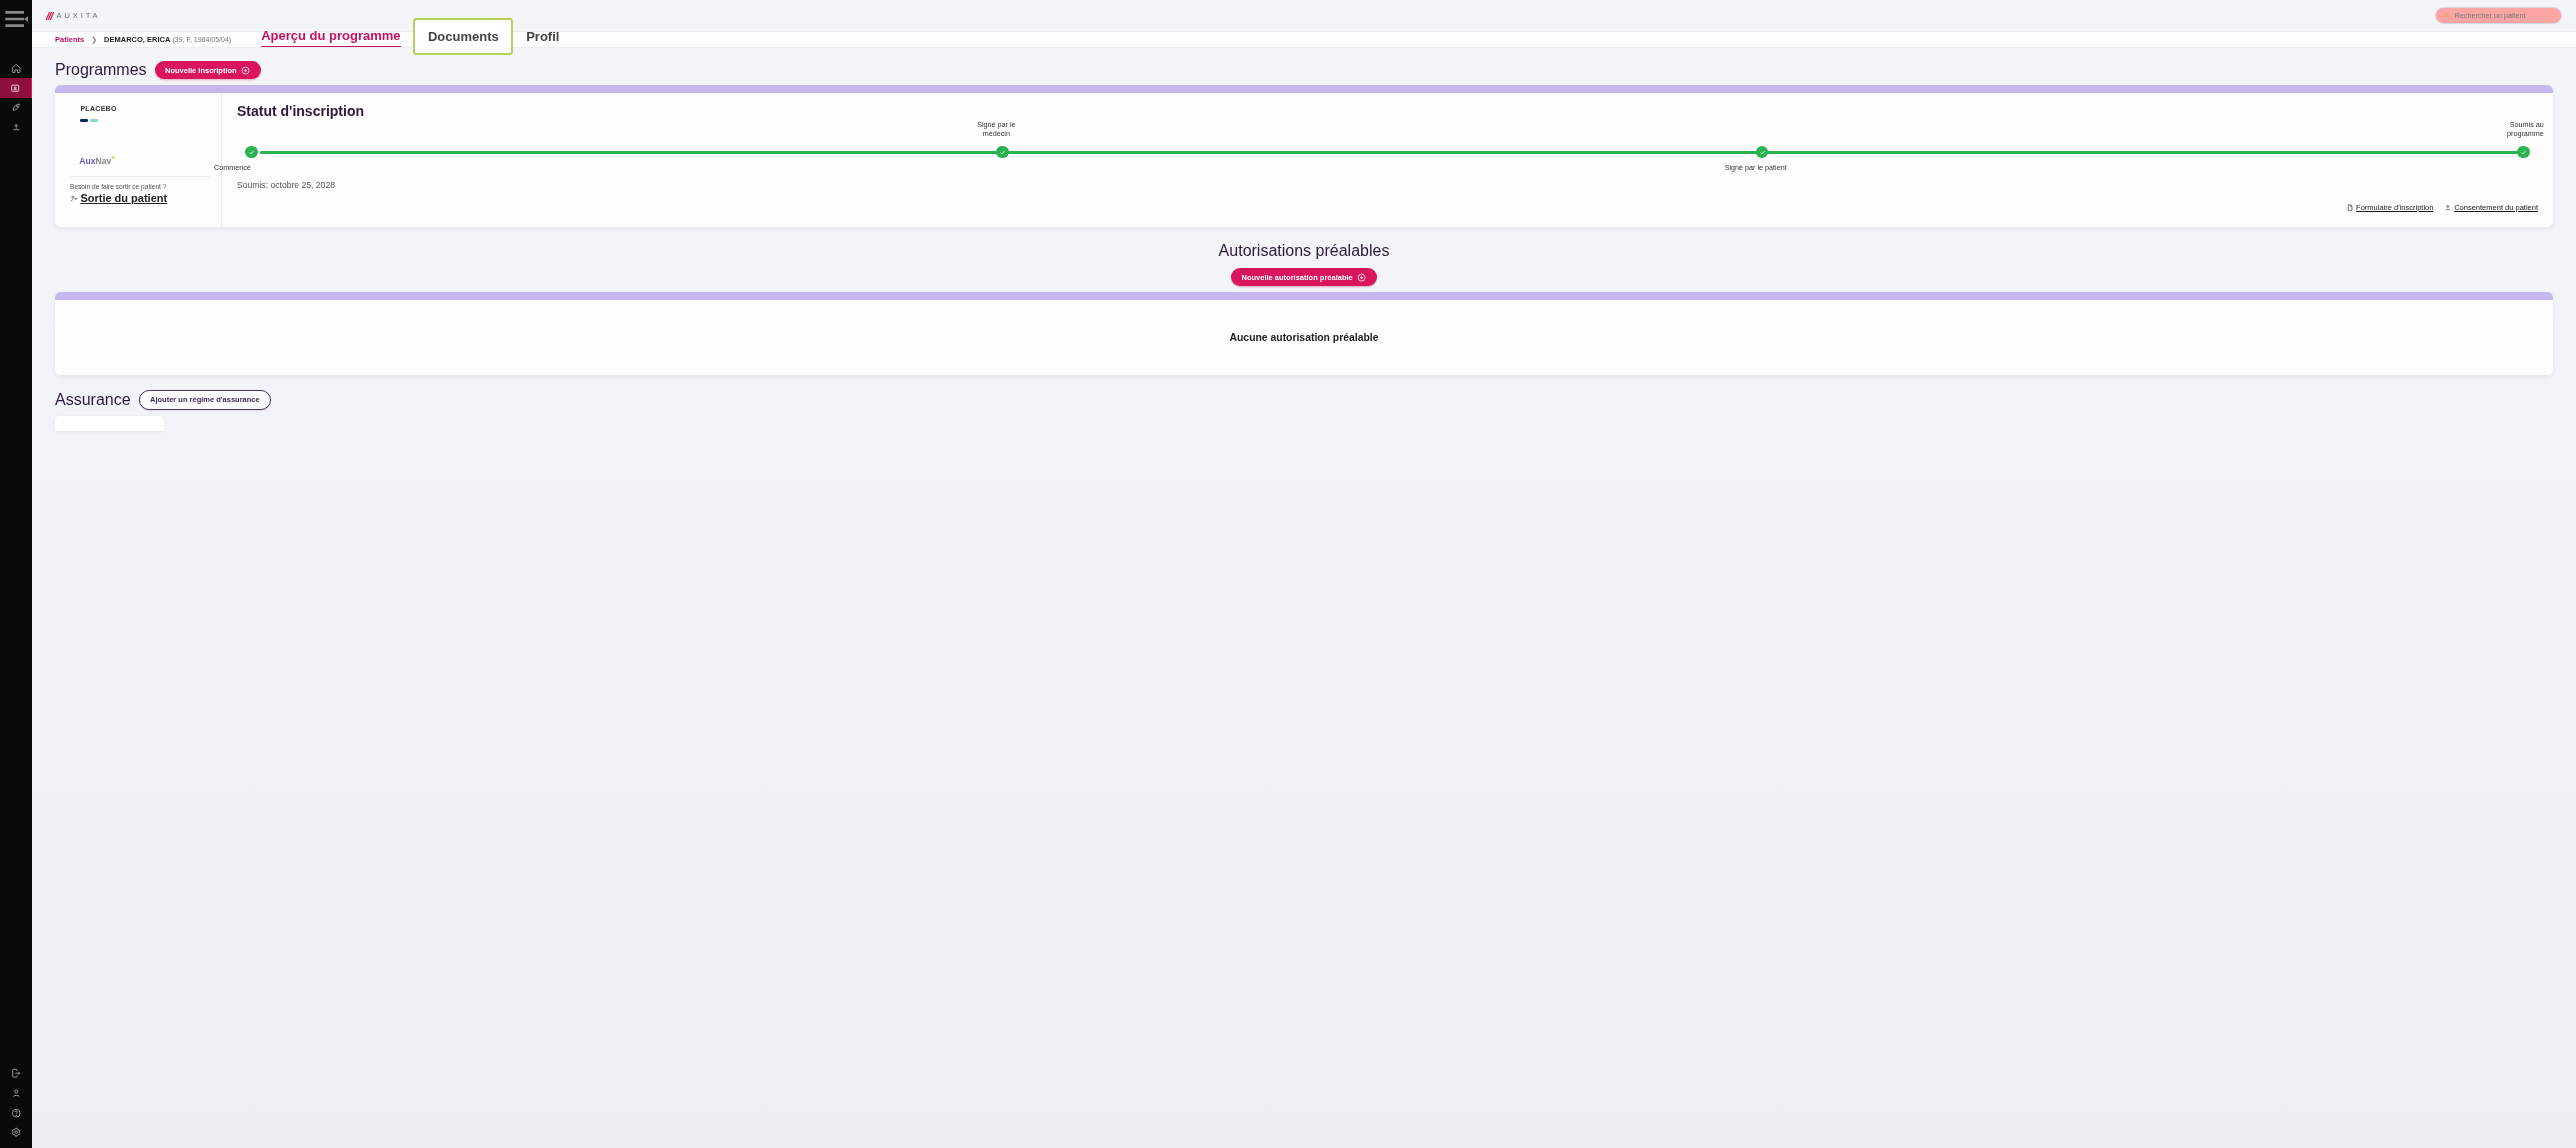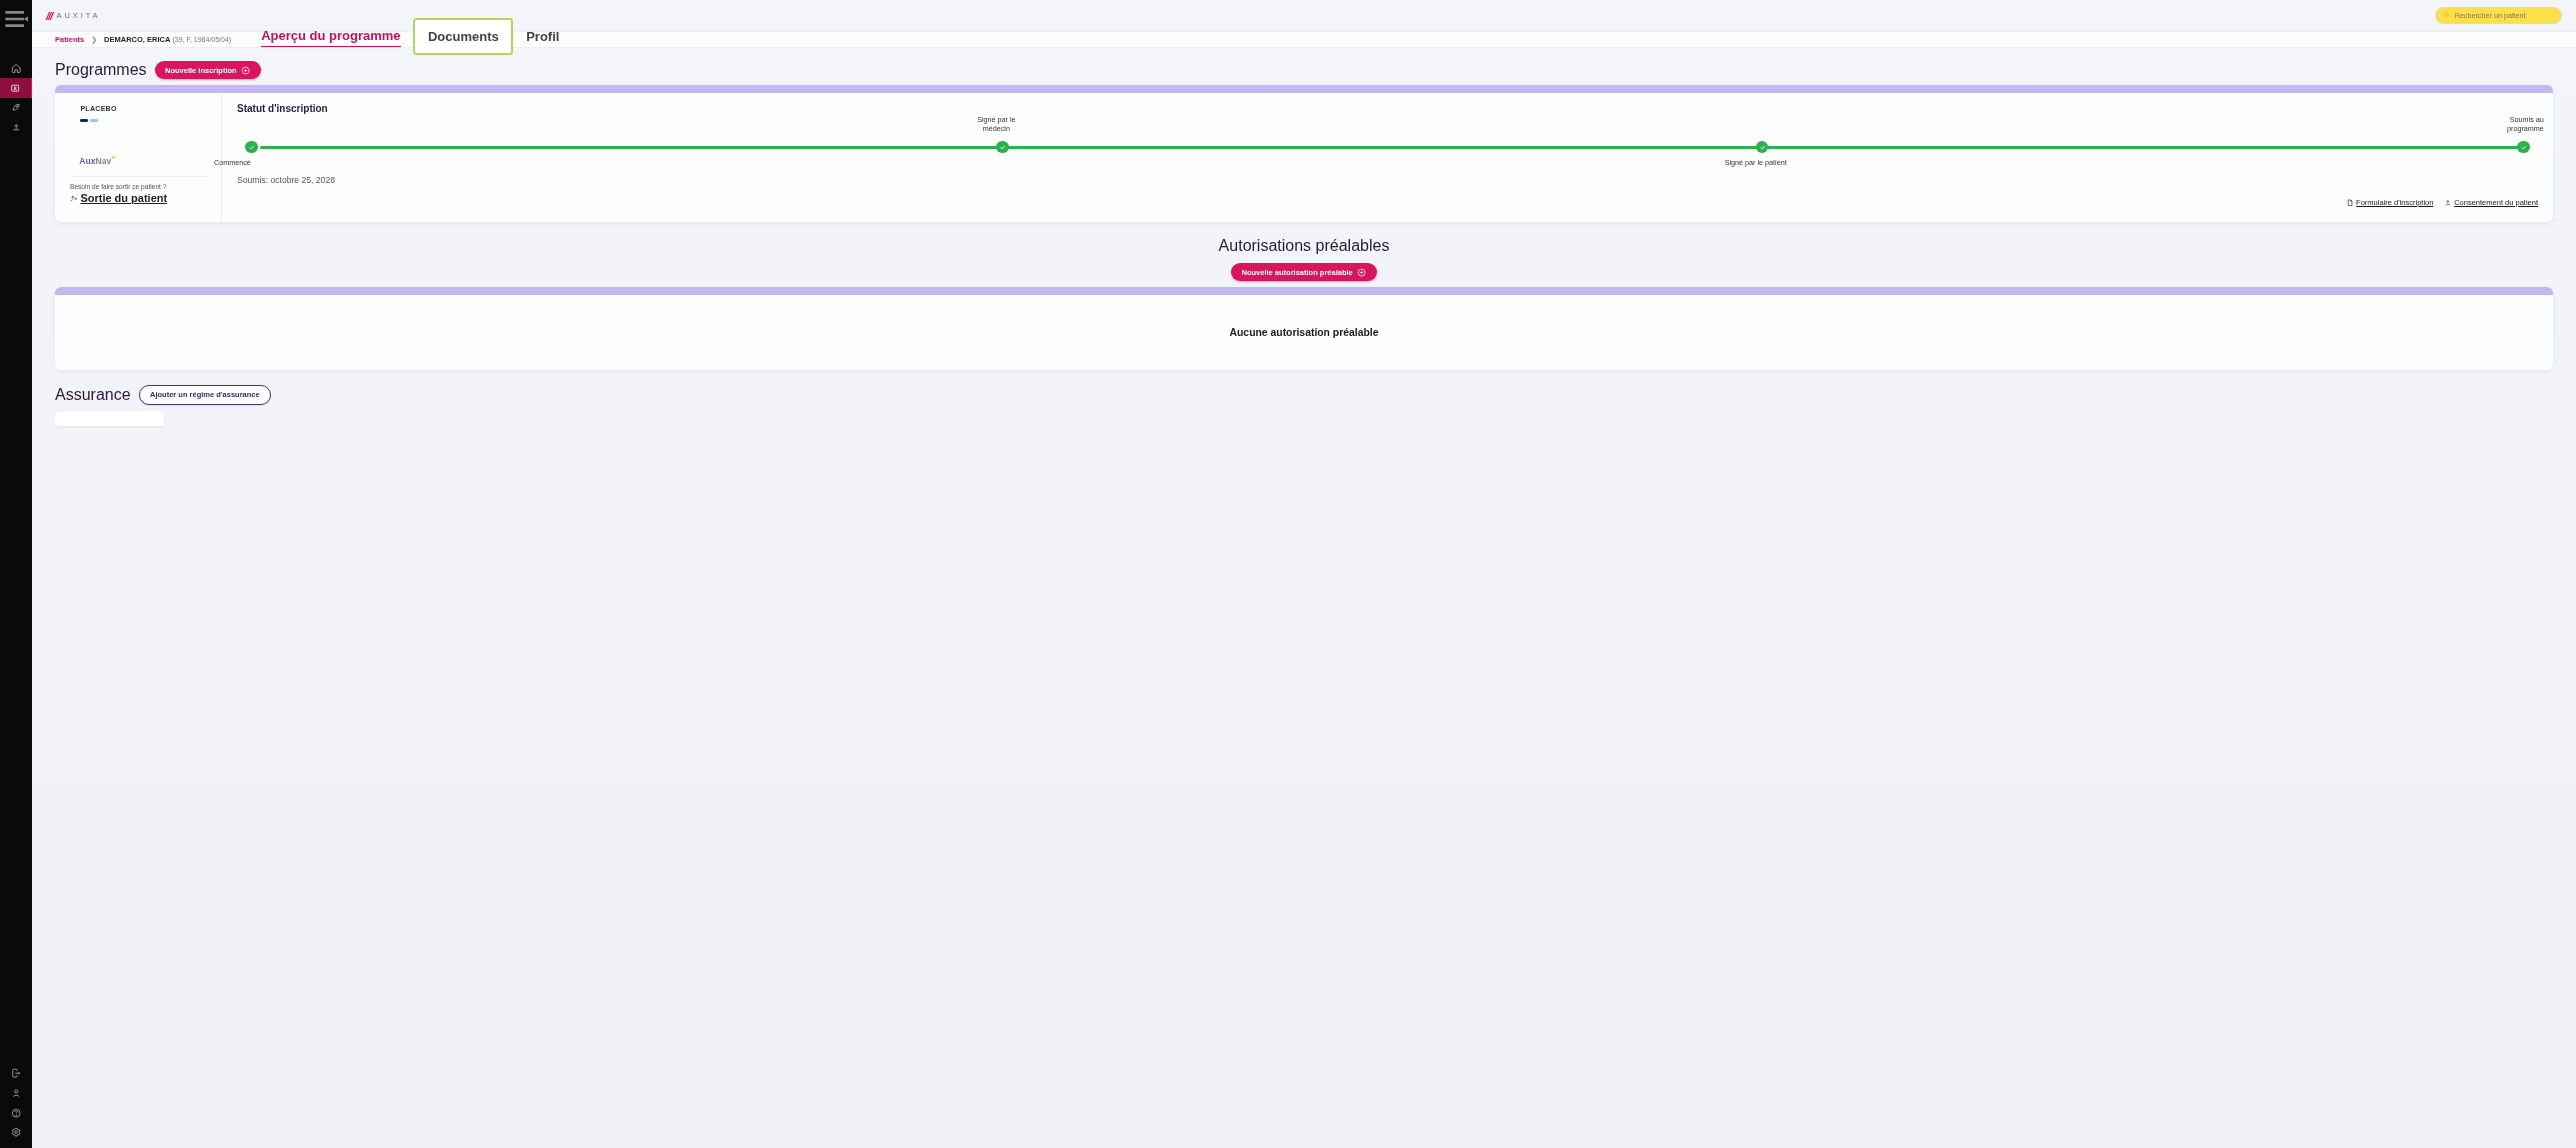--- a/index.html
+++ b/index.html
@@ -52,21 +52,21 @@
   position: absolute; top: 0; left: 0; right: 0;
   background: transparent;
 }
 .logo { display:flex; align-items:center; gap:4.6px; color:#6a6e78; font-size:7.5px; letter-spacing:2.9px; font-weight:400;}
 .logo-mark { color:#d62452; font-size:11.5px; font-style:italic; font-weight:bold; letter-spacing:-1.2px;}
 .topbar-right { margin-left:auto; }
 .search-pill {
   width: 127px; height: 17.3px;
   border: 0.6px solid #d7d8e0;
   border-radius: 575px;
-  background: #fde047;
+  background: #fca5a5;
   display:flex; align-items:center;
   padding: 0 7px; gap:4.6px;
 }
 .search-pill input {
   border:none; outline:none; background:transparent; width:100%;
   font-size:7.2px; color:#666;
 }
 .search-icon { color:#f0a21f; width:8px; height:8px; }
 
 
@@ -143,21 +143,21 @@
 .placebo-bars span{ display:inline-block; height:3.5px; border-radius:1.2px; }
 .placebo-bars .a{ width:8px; background:#0b2b5f; margin-right:1.2px;}
 .placebo-bars .b{ width:8px; background:#8fd4c5;}
 .auxnav { margin-top:30px; font-size:8.6px; font-weight:600; margin-left:9.2px;}
 .auxnav .aux{ color:#6a55c7;} .auxnav .nav{ color:#888;} .auxnav .plus{ color:#c3d24f; font-size:7px; vertical-align:super;}
 .program-left hr { margin:10.4px 0 5.8px 0; border:none; border-top:0.6px solid #eceef2;}
 .discharge-q { font-size:6.6px; color:#555; }
 .discharge-link { font-size:11px; color:#222; text-decoration:underline; margin-top:2.3px; display:inline-flex; align-items:center; gap:2.9px; cursor:pointer; font-weight:600;}
 
 .program-right { flex:1; padding:10.4px 15px 15px 15px; }
-.status-title { font-size:10px; font-weight:700; color:#2c1a3e; }
+.status-title { font-size:14px; font-weight:700; color:#2c1a3e; }
 
 
 .stepper { position:relative; margin-top:19.6px; height:26.5px; }
 .full-line { position:absolute; top:12px; left:23px; right:17.3px; height:2.9px; background:#28b34e; border-radius:1.7px;}
 .step-node {
   position:absolute; top:7px;
   width:12.7px; height:12.7px; border-radius:50%;
   background:#28b34e; display:flex; align-items:center; justify-content:center;
 }
 .step-node svg{ width:7px; height:7px; color:#fff;}

